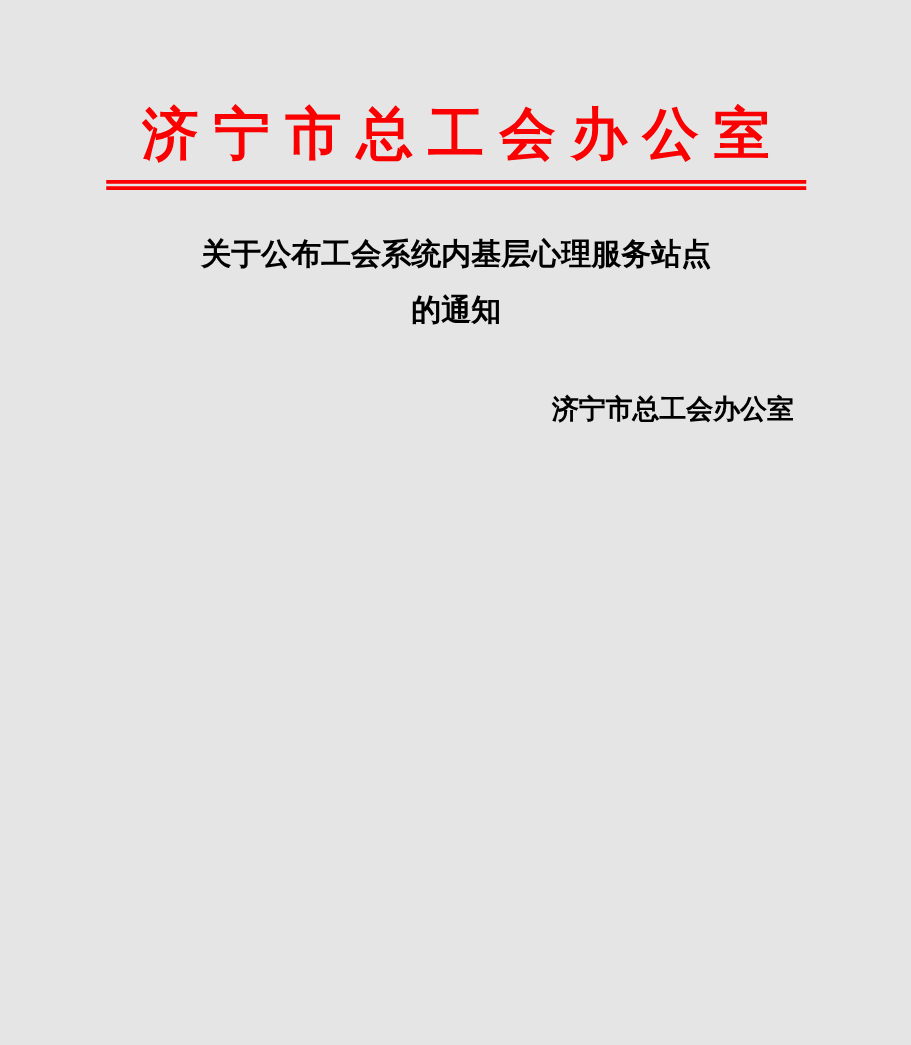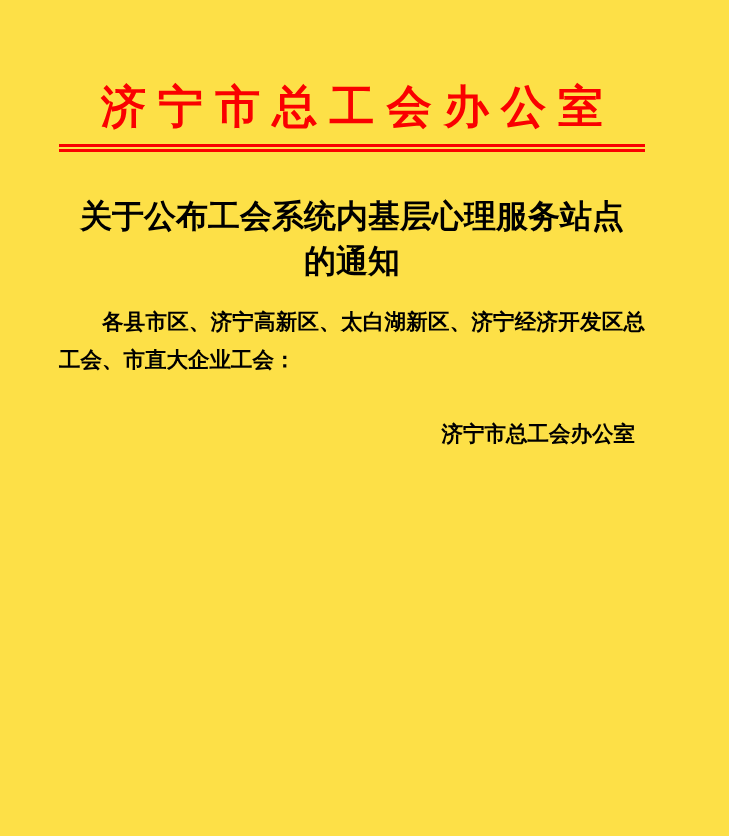--- a/index.html
+++ b/index.html
@@ -8,42 +8,42 @@
     width: 729px;
     height: 836px;
     font-family: "Liberation Serif", "DejaVu Serif", serif;
     color: #000000;
     overflow: hidden;
   }
   .page {
     box-sizing: border-box;
     width: 729px;
     height: 836px;
-    padding: 82px 84px 0 59px;
-    background: #fde047;
+    padding: 82px 84px 0 85px;
+    background: #e5e5e5;
   }
   .letterhead {
     color: var(--accent);
     font-size: 45px;
     font-weight: bold;
     line-height: 50px;
     text-align: center;
     letter-spacing: 0.27em;
     text-indent: 0.27em;
     white-space: nowrap;
   }
   .double-rule {
     margin-top: 12px;
     height: 2px;
     border-top: 3px solid var(--accent);
     border-bottom: 3px solid var(--accent);
   }
   .doc-title {
-    margin: 42px 0 0 0;
-    font-size: 32px;
+    margin: 30px 0 0 0;
+    font-size: 24px;
     font-weight: bold;
     line-height: 45px;
     text-align: center;
     white-space: pre-line;
   }
   .salutation,
   .body-para,
   .attachment {
     margin: 0;
     font-size: 21.5px;
@@ -68,21 +68,20 @@
 
 <div class="page">
 
   <div class="letterhead">济宁市总工会办公室</div>
 
   <div class="double-rule"></div>
 
   <h1 class="doc-title">关于公布工会系统内基层心理服务站点
 的通知</h1>
 
-  <p class="salutation">各县市区、济宁高新区、太白湖新区、济宁经济开发区总工会、市直大企业工会：</p>
 
 
 
   <div class="signature-block">
     <div class="signature">济宁市总工会办公室</div>
   </div>
 
 </div>
 
 </body></html>

